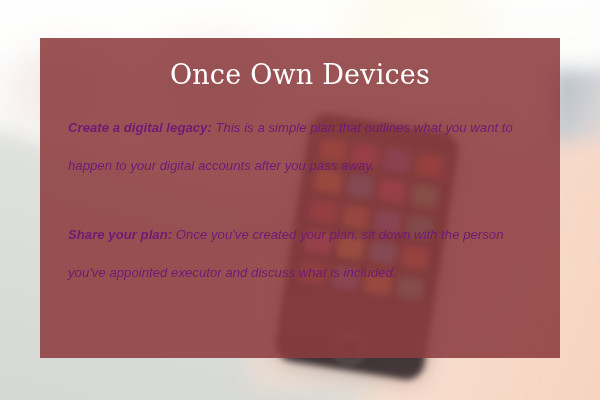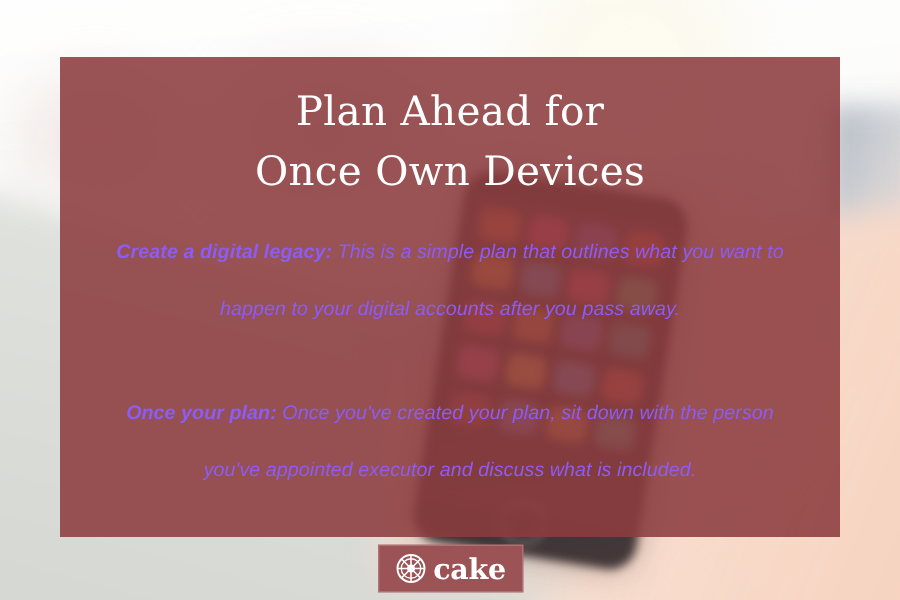--- a/index.html
+++ b/index.html
@@ -181,25 +181,25 @@
     letter-spacing: 0.2px;
   }
   .card-title .t-line { display: block; }
 
   .card-body {
     padding: 0 0 0 0;
     margin-top: 14px;
   }
   .para {
     margin: 0;
-    text-align: center;
+    text-align: left;
     font-size: 13.1px;
     line-height: 38px;
     font-style: italic;
-    color: #8b5cf6;
+    color: #701a75;
     letter-spacing: 0.05px;
   }
   .para + .para { margin-top: 31px; }
   .para .lead {
     font-weight: bold;
     font-style: italic;
   }
 
   
   .badge {
@@ -267,41 +267,26 @@
             <i style="background: rgb(89, 176, 164);"></i>
           </div>
       </div>
       <div class="bg-phone-home"></div>
     </div>
   </div>
 
   <div class="card">
 
     <h1 class="card-title">
-      <span class="t-line">Plan Ahead for</span>
       <span class="t-line">Once Own Devices</span>
     </h1>
 
     <div class="card-body">
 
       <p class="para"><span class="lead">Create a digital legacy:</span><span> This is a simple plan that outlines what you want to happen to your digital accounts after you pass away.</span></p>
 
-      <p class="para"><span class="lead">Once your plan:</span><span> Once you've created your plan, sit down with the person you've appointed executor and discuss what is included.</span></p>
+      <p class="para"><span class="lead">Share your plan:</span><span> Once you've created your plan, sit down with the person you've appointed executor and discuss what is included.</span></p>
 
     </div>
   </div>
 
-  <div class="badge">
-    <svg class="badge-mark" width="20" height="20" viewBox="0 0 40 40">
-      <circle cx="20" cy="20" r="18" fill="none" stroke="#ffffff" stroke-width="2.6"></circle>
-      <circle cx="20" cy="20" r="13" fill="none" stroke="#ffffff" stroke-width="1.8"></circle>
-      <circle cx="20" cy="20" r="5.2" fill="#ffffff"></circle>
-      <g stroke="#ffffff" stroke-width="2.1">
-        <line x1="20" y1="2" x2="20" y2="38"></line>
-        <line x1="2" y1="20" x2="38" y2="20"></line>
-        <line x1="7.3" y1="7.3" x2="32.7" y2="32.7"></line>
-        <line x1="32.7" y1="7.3" x2="7.3" y2="32.7"></line>
-      </g>
-    </svg>
-    <span class="badge-word">cake</span>
-  </div>
 
 </div>
 
 </body></html>

